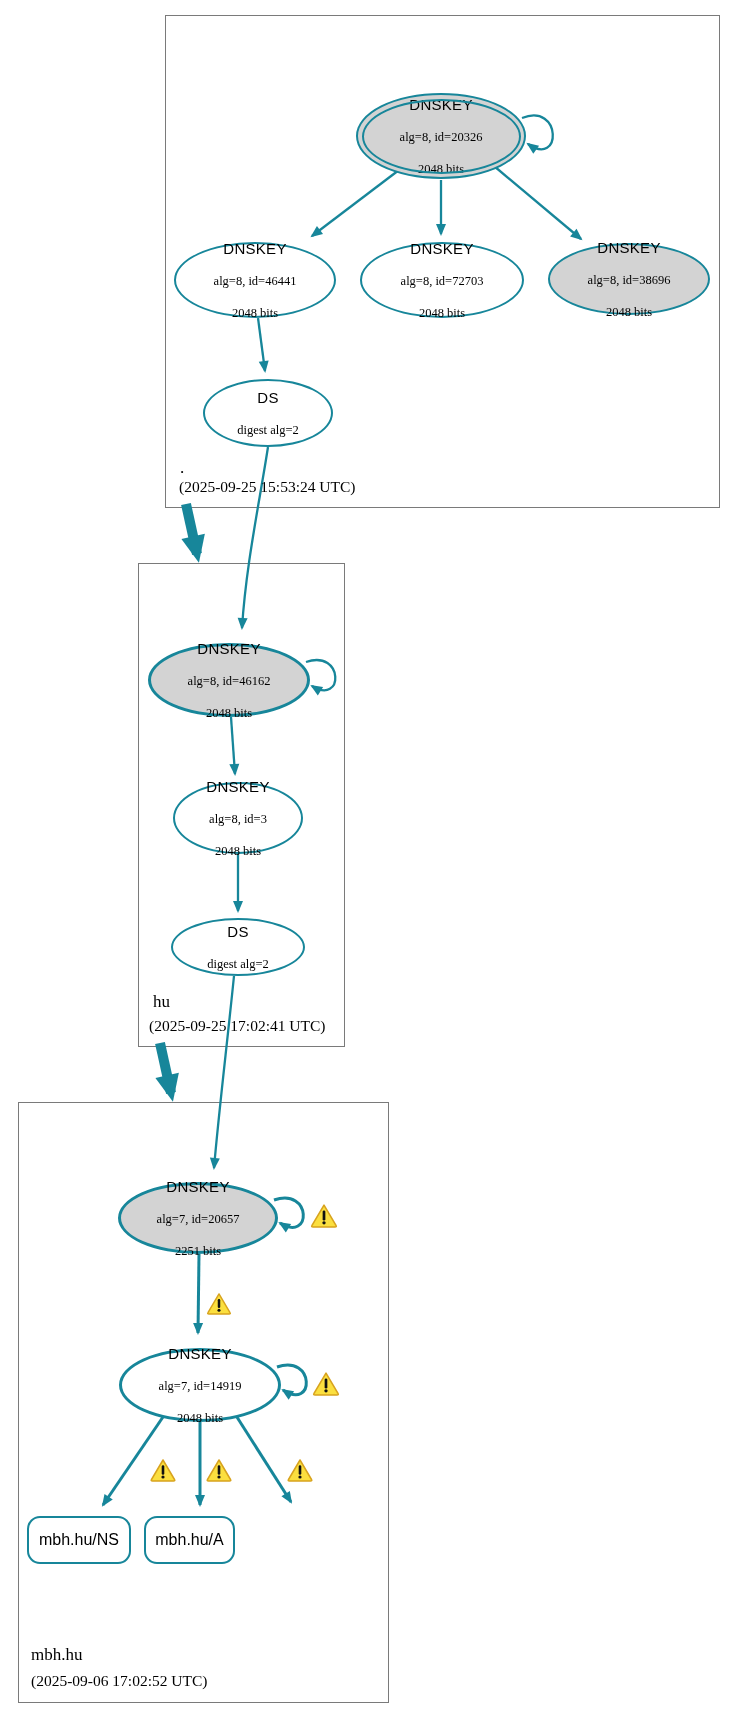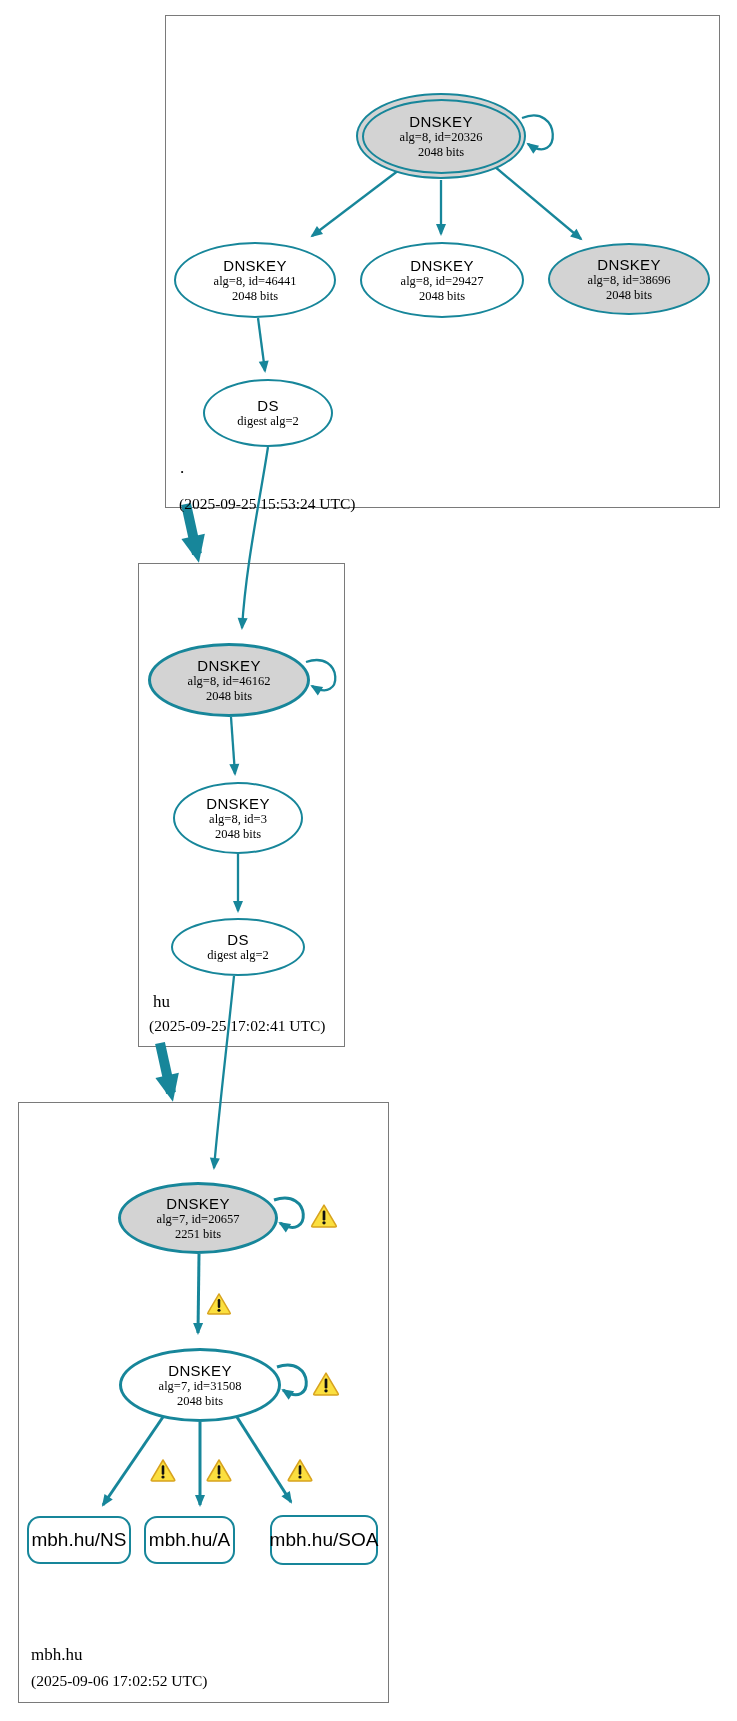--- a/index.html
+++ b/index.html
@@ -19,23 +19,23 @@
   .w3{stroke-width:3px;}
   .wthick{stroke-width:10px;}
   .node{position:absolute;box-sizing:border-box;z-index:3;display:flex;flex-direction:column;
         align-items:center;justify-content:center;text-align:center;background:#fff;line-height:1.15;}
   .ellipse{border:2.3px solid var(--edge);border-radius:50%;}
   .bold-border{border-width:3.2px;}
   .mid-border{border-width:2.8px;}
   .gray{background:var(--node_fill_gray);}
   .double::before{content:"";position:absolute;inset:3.5px;border:2.2px solid var(--edge);border-radius:50%;pointer-events:none;}
   .nt{font-family:"Liberation Sans",sans-serif;font-size:15px;letter-spacing:.3px;}
-  .nd{font-family:"Liberation Serif",serif;font-size:12.5px;}
+  .nd{font-family:"Liberation Serif",serif;font-size:12.5px;margin-top:17px;}
   .rrset{border:2.4px solid var(--edge);border-radius:13px;
-         font-family:"Liberation Sans",sans-serif;font-size:19px;}
+         font-family:"Liberation Sans",sans-serif;font-size:16px;}
   .zone-name{position:absolute;z-index:3;font-size:17px;font-family:"Liberation Serif",serif;}
   .zone-ts{position:absolute;z-index:3;font-size:15.5px;font-family:"Liberation Serif",serif;white-space:nowrap;}
   .warn{position:absolute;z-index:4;}
 </style>
 </head>
 <body>
 
 <div id="stage">
 
   <div class="zone-box" style="left:165px;top:15px;width:555px;height:493px"></div>
@@ -79,34 +79,34 @@
     <div class="nd">alg=8, id=20326</div>
     <div class="nd">2048 bits</div>
   </div>
   <div class="node ellipse" style="left:174px;top:242px;width:162px;height:76px">
     <div class="nt">DNSKEY</div>
     <div class="nd">alg=8, id=46441</div>
     <div class="nd">2048 bits</div>
   </div>
   <div class="node ellipse" style="left:360px;top:242px;width:164px;height:76px">
     <div class="nt">DNSKEY</div>
-    <div class="nd">alg=8, id=29427</div>
+    <div class="nd">alg=8, id=72703</div>
     <div class="nd">2048 bits</div>
   </div>
   <div class="node ellipse gray mid-border" style="left:548px;top:243px;width:162px;height:72px">
     <div class="nt">DNSKEY</div>
     <div class="nd">alg=8, id=38696</div>
     <div class="nd">2048 bits</div>
   </div>
   <div class="node ellipse" style="left:203px;top:379px;width:130px;height:68px">
     <div class="nt">DS</div>
     <div class="nd">digest alg=2</div>
   </div>
   <div class="zone-name" style="left:180px;top:458px">.</div>
-  <div class="zone-ts" style="left:179px;top:495px">(2025-09-25 15:53:24 UTC)</div>
+  <div class="zone-ts" style="left:179px;top:478px">(2025-09-25 15:53:24 UTC)</div>
 
   <div class="node ellipse gray bold-border" style="left:148px;top:643px;width:162px;height:74px">
     <div class="nt">DNSKEY</div>
     <div class="nd">alg=8, id=46162</div>
     <div class="nd">2048 bits</div>
   </div>
   <div class="node ellipse" style="left:173px;top:782px;width:130px;height:72px">
     <div class="nt">DNSKEY</div>
     <div class="nd">alg=8, id=3</div>
     <div class="nd">2048 bits</div>
@@ -118,31 +118,28 @@
   <div class="zone-name" style="left:153px;top:992px">hu</div>
   <div class="zone-ts" style="left:149px;top:1017px">(2025-09-25 17:02:41 UTC)</div>
 
   <div class="node ellipse gray bold-border" style="left:118px;top:1182px;width:160px;height:72px">
     <div class="nt">DNSKEY</div>
     <div class="nd">alg=7, id=20657</div>
     <div class="nd">2251 bits</div>
   </div>
   <div class="node ellipse bold-border" style="left:119px;top:1348px;width:162px;height:74px">
     <div class="nt">DNSKEY</div>
-    <div class="nd">alg=7, id=31508</div>
+    <div class="nd">alg=7, id=14919</div>
     <div class="nd">2048 bits</div>
   </div>
   <div class="node rrset" style="left:27px;top:1516px;width:104px;height:48px">
     <div>mbh.hu/NS</div>
   </div>
   <div class="node rrset" style="left:144px;top:1516px;width:91px;height:48px">
     <div>mbh.hu/A</div>
-  </div>
-  <div class="node rrset" style="left:270px;top:1515px;width:108px;height:50px">
-    <div>mbh.hu/SOA</div>
   </div>
   <div class="zone-name" style="left:31px;top:1645px">mbh.hu</div>
   <div class="zone-ts" style="left:31px;top:1672px">(2025-09-06 17:02:52 UTC)</div>
 
   <span class="warn" style="left:310px;top:1203px">
     <svg width="28" height="25" viewBox="0 0 26 24">
         <path d="M13 2 L24.5 21.5 Q25.5 23 23.5 23 L2.5 23 Q0.5 23 1.5 21.5 Z" style="fill:var(--warning_fill,#fbdf3f);stroke:var(--warning_border,#d8a31e)" stroke-width="1.5" stroke-linejoin="round"></path>
         <path d="M13 8.5 L13 15.5" stroke="#111" stroke-width="2.6" stroke-linecap="round" fill="none"></path>
         <circle cx="13" cy="19" r="1.6" fill="#111"></circle>
       </svg>

